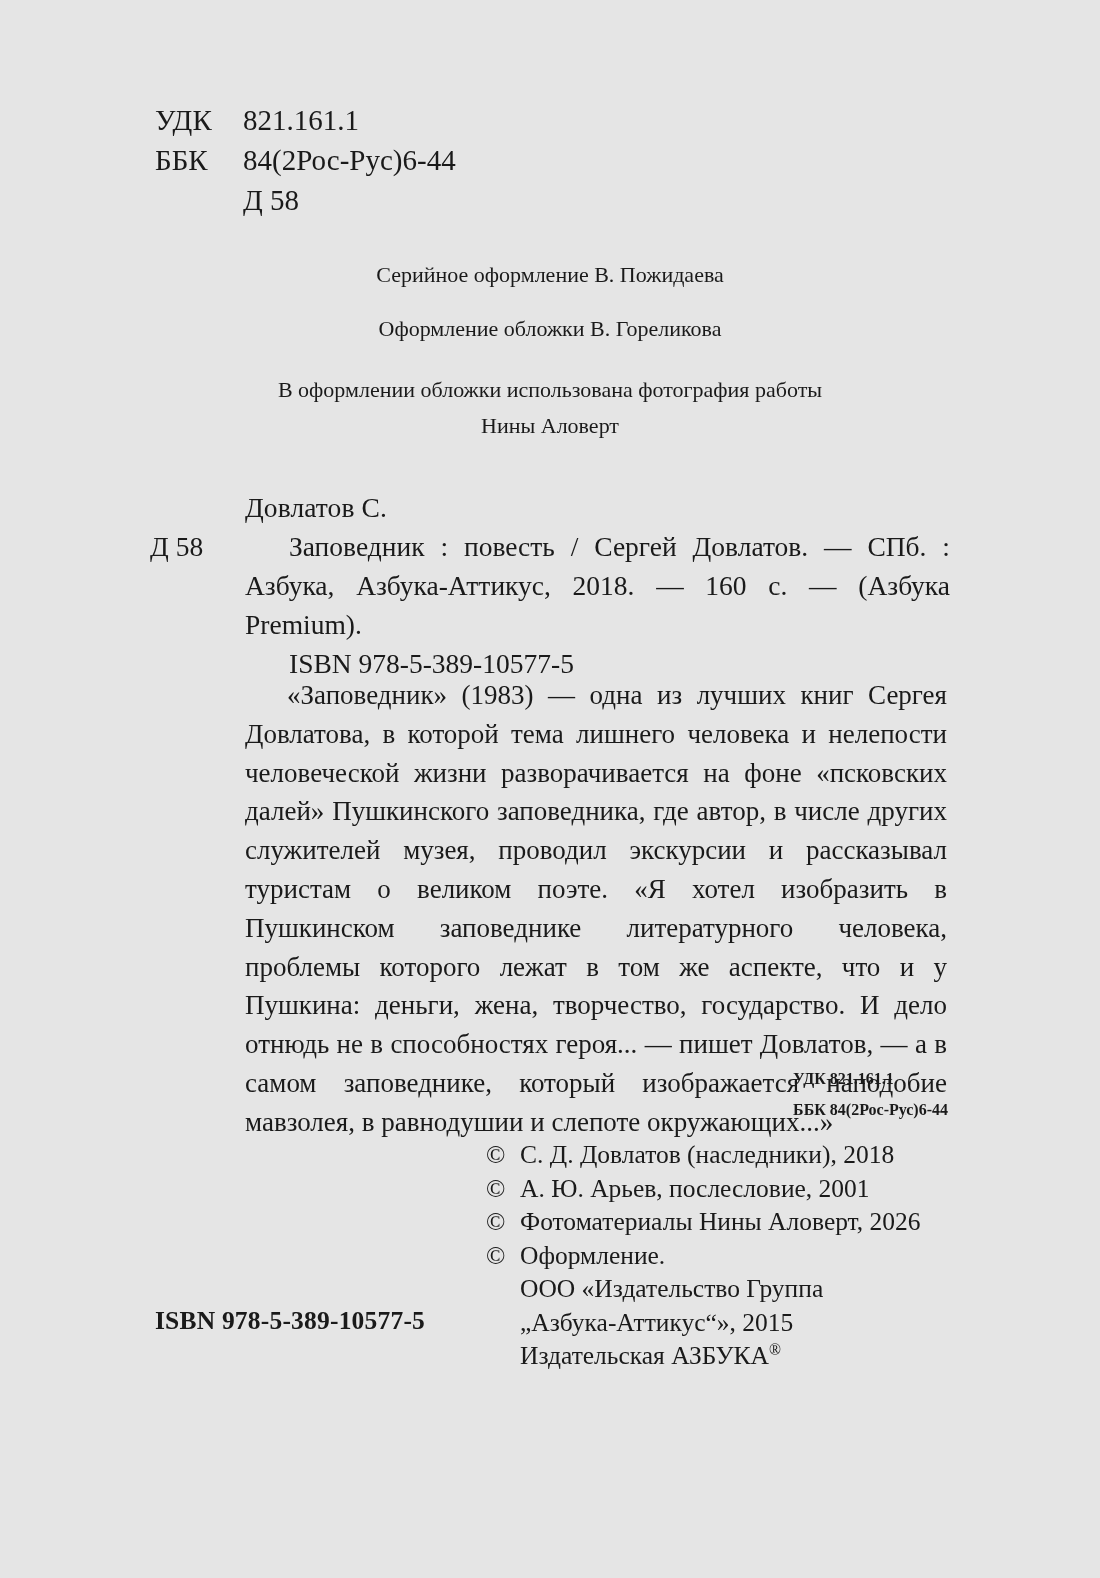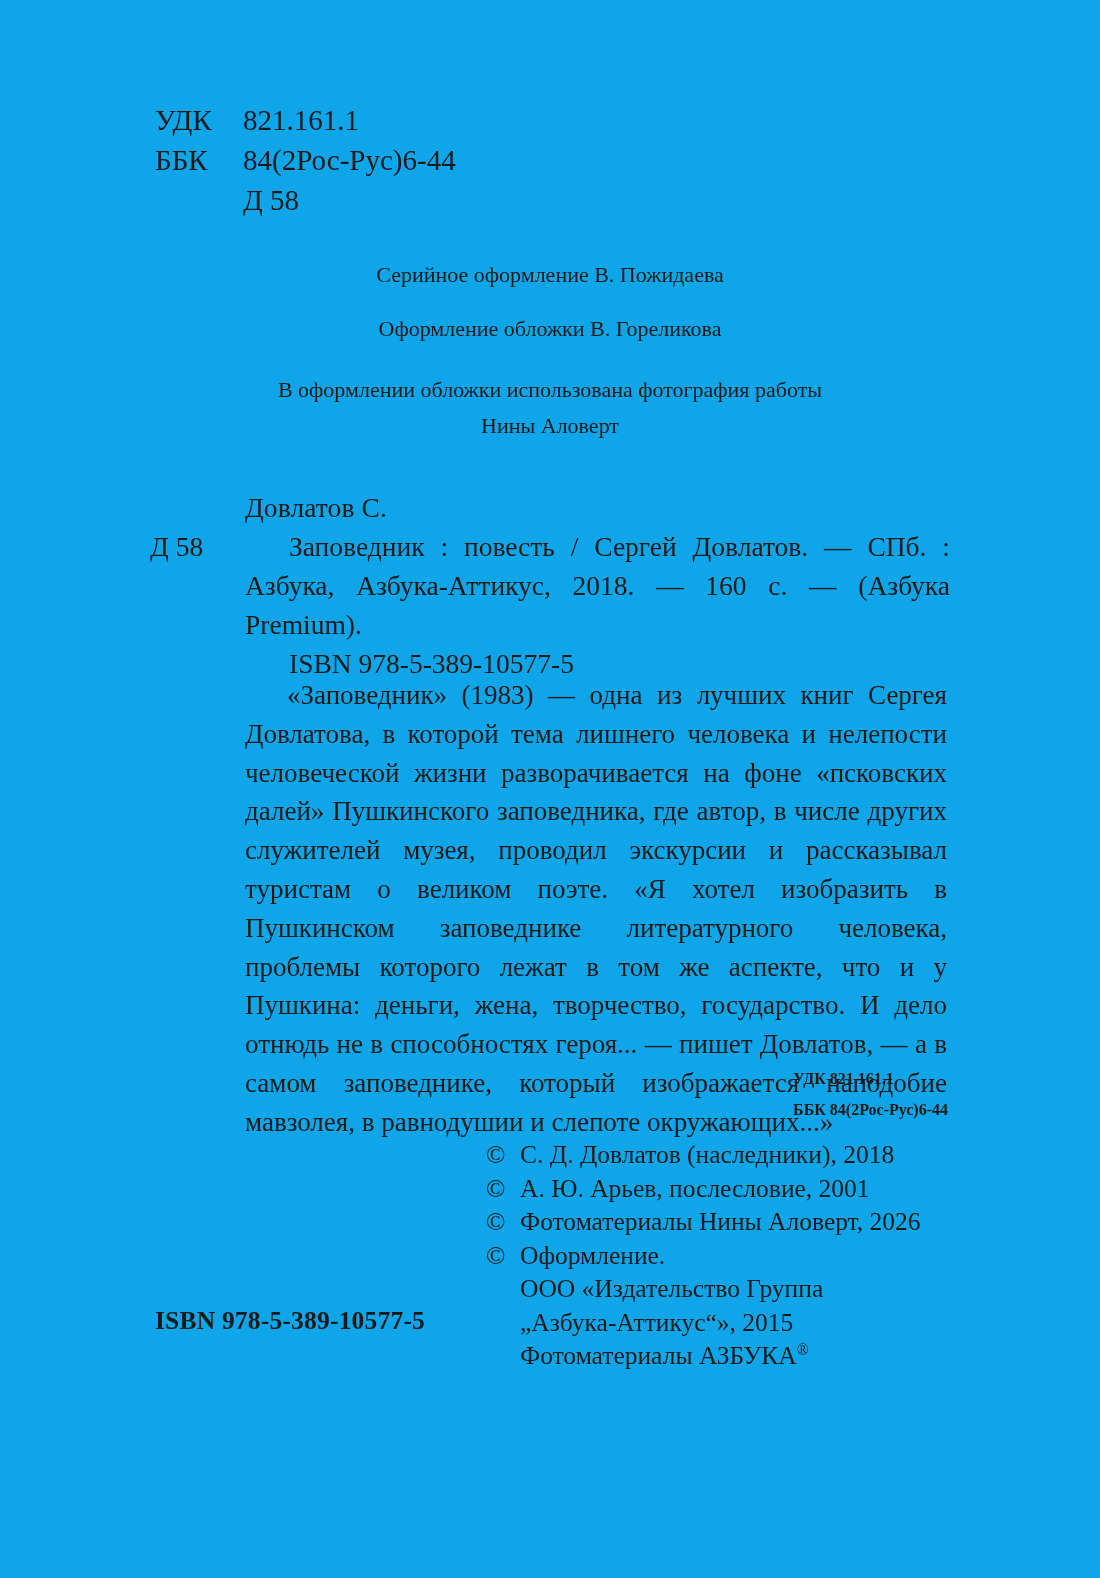--- a/index.html
+++ b/index.html
@@ -10,21 +10,21 @@
   }
   body {
     font-family: "Liberation Serif", "DejaVu Serif", serif;
     color: #1a1a1a;
   }
   .page {
     position: relative;
     width: 1100px;
     height: 1578px;
     margin: 0 auto;
-    background: #0ea5e9;
+    background: #e5e5e5;
     overflow: hidden;
   }
 
   
   .blk { position: absolute; }
   .center { text-align: center; }
   .nowrap { white-space: nowrap; }
 
   
   #udk-block {
@@ -215,18 +215,18 @@
       <span class="cr-text">Фотоматериалы Нины Аловерт, 2026</span>
     </div>
 
     <div class="cr-row">
       <span class="cr-mark">©</span>
       <span class="cr-text">Оформление.</span>
     </div>
 
     <div class="cr-cont">ООО «Издательство Группа</div>
     <div class="cr-cont">„Азбука-Аттикус“», 2015</div>
-    <div class="cr-cont"><span>Фотоматериалы АЗБУКА</span><span class="reg-sup">®</span></div>
+    <div class="cr-cont"><span>Издательская АЗБУКА</span><span class="reg-sup">®</span></div>
   </div>
 
   <div class="blk" id="isbn-bottom">ISBN 978-5-389-10577-5</div>
 
 </div>
 
 </body></html>

